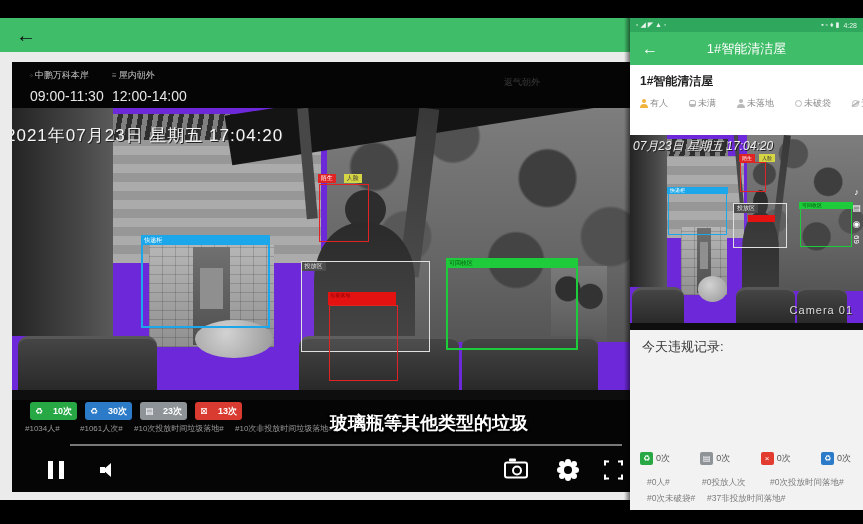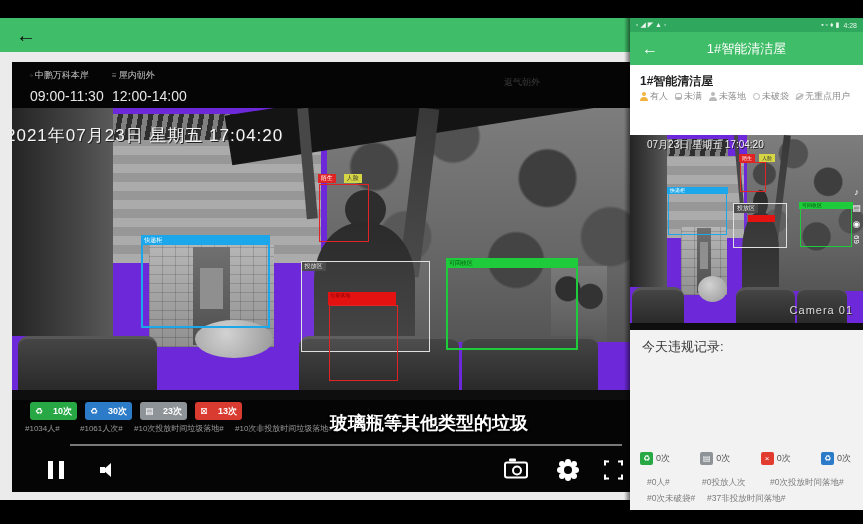--- a/index.html
+++ b/index.html
@@ -132,33 +132,33 @@
   .appbar-right{position:absolute;left:630px;top:32px;width:233px;height:33px;background:#3fbd68;display:flex;align-items:center;z-index:10;}
   .appbar-right .back{color:#fff;font-size:16px;margin-left:12px;z-index:2;}
   .appbar-right .title{position:absolute;left:0;width:100%;text-align:center;color:#fff;font-size:13px;}
 
   .info-card{position:absolute;left:630px;top:65px;width:233px;height:70px;background:#fff;box-sizing:border-box;
     padding:8px 0 0 10px;z-index:10;}
   .ic-title{font-size:12px;font-weight:bold;color:#1f1f1f;}
   .ic-times{margin-top:5px;font-size:9px;color:#9b9b9b;white-space:nowrap;}
   .ic-times .slot{margin-right:5px;}
   .slot-active{color:#17c26b;font-weight:bold;}
-  .ic-status{display:flex;align-items:flex-start;gap:7px;font-size:9px;color:#8d8d8d;white-space:nowrap;}
+  .ic-status{margin-top:7px;display:flex;align-items:flex-start;gap:21px;font-size:9px;color:#8d8d8d;white-space:nowrap;}
   .st{display:flex;align-items:center;gap:2px;}
   .ico-person{width:8px;height:9px;position:relative;display:inline-block;}
   .ico-person::before{content:"";position:absolute;left:2px;top:0;width:4px;height:4px;border-radius:50%;background:currentColor;}
   .ico-person::after{content:"";position:absolute;left:0;bottom:0;width:8px;height:4px;border-radius:4px 4px 0 0;background:currentColor;}
   .yel{color:#f2b33c;} .gry{color:#b9b9b9;}
   .ico-dot{width:7px;height:7px;border:1.5px solid #b9b9b9;border-radius:2px;display:inline-block;box-sizing:border-box;position:relative;}
   .half{background:linear-gradient(transparent 50%,#b9b9b9 50%);}
   .round{border-radius:50%;}
   .slash::after{content:"";position:absolute;left:-2px;top:2px;width:9px;height:1.5px;background:#b9b9b9;transform:rotate(-35deg);}
 
   .thumb-scene{position:absolute;left:630px;top:135px;width:233px;height:195px;z-index:10;}
-  .osd-thumb{position:absolute;left:17px;top:3px;font-size:10px;color:#eeeeee;z-index:7;white-space:nowrap;text-shadow:1px 1px 0 #222;}
+  .osd-thumb{position:absolute;left:3px;top:3px;font-size:12px;color:#eeeeee;z-index:7;white-space:nowrap;text-shadow:1px 1px 0 #222;font-style:italic;}
   .camera-label{position:absolute;right:10px;bottom:14px;font-size:11px;color:#dddddd;z-index:7;text-shadow:1px 1px 0 #222;letter-spacing:1px;}
   .side-icons{position:absolute;right:2px;top:52px;z-index:8;display:flex;flex-direction:column;align-items:center;gap:6px;color:#fff;font-size:9px;}
   .side-icons .rot{transform:rotate(90deg);font-size:8px;}
 
   .records{position:absolute;left:630px;top:330px;width:233px;height:180px;background:#f2f2f2;z-index:10;}
   .rec-title{position:absolute;left:12px;top:8px;font-size:13px;color:#3a3a3a;}
   .rec-badges{position:absolute;left:10px;right:12px;top:122px;display:flex;justify-content:space-between;}
   .rb{display:flex;align-items:center;gap:3px;}
   .rb .sq{width:13px;height:13px;border-radius:2px;color:#fff;font-size:8px;line-height:13px;text-align:center;}
   .rb .ct{font-size:9px;color:#555;}

